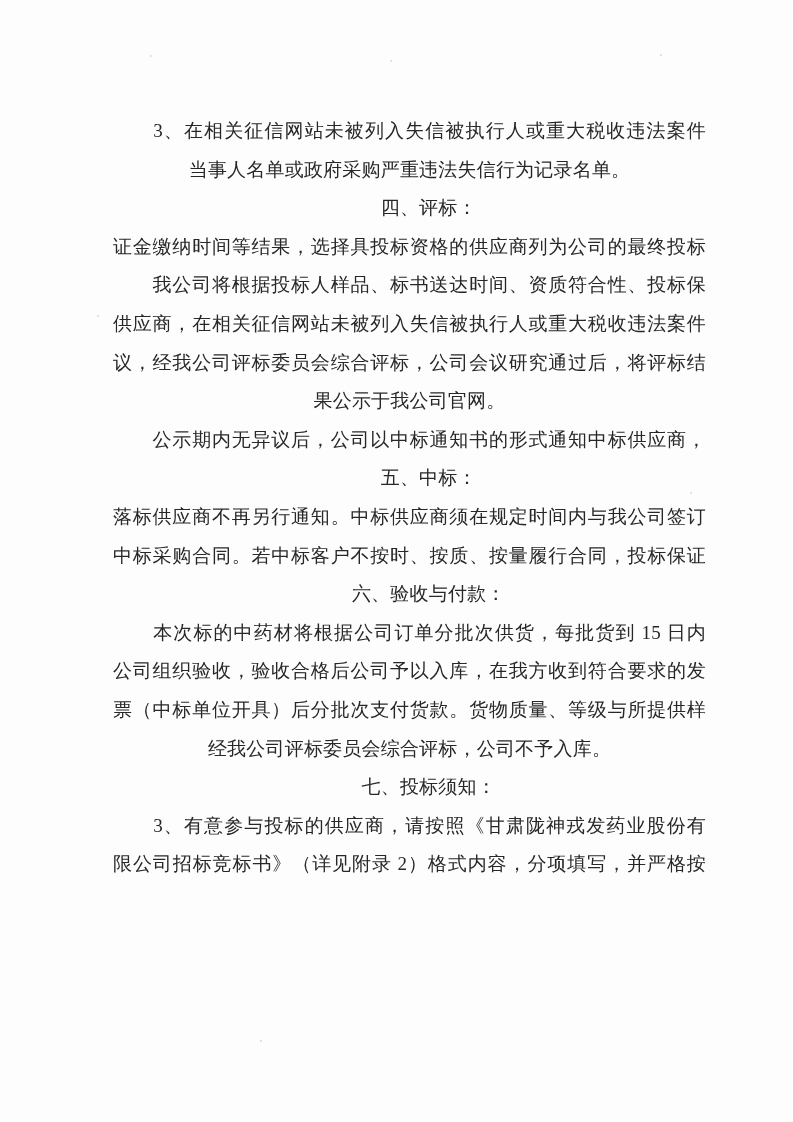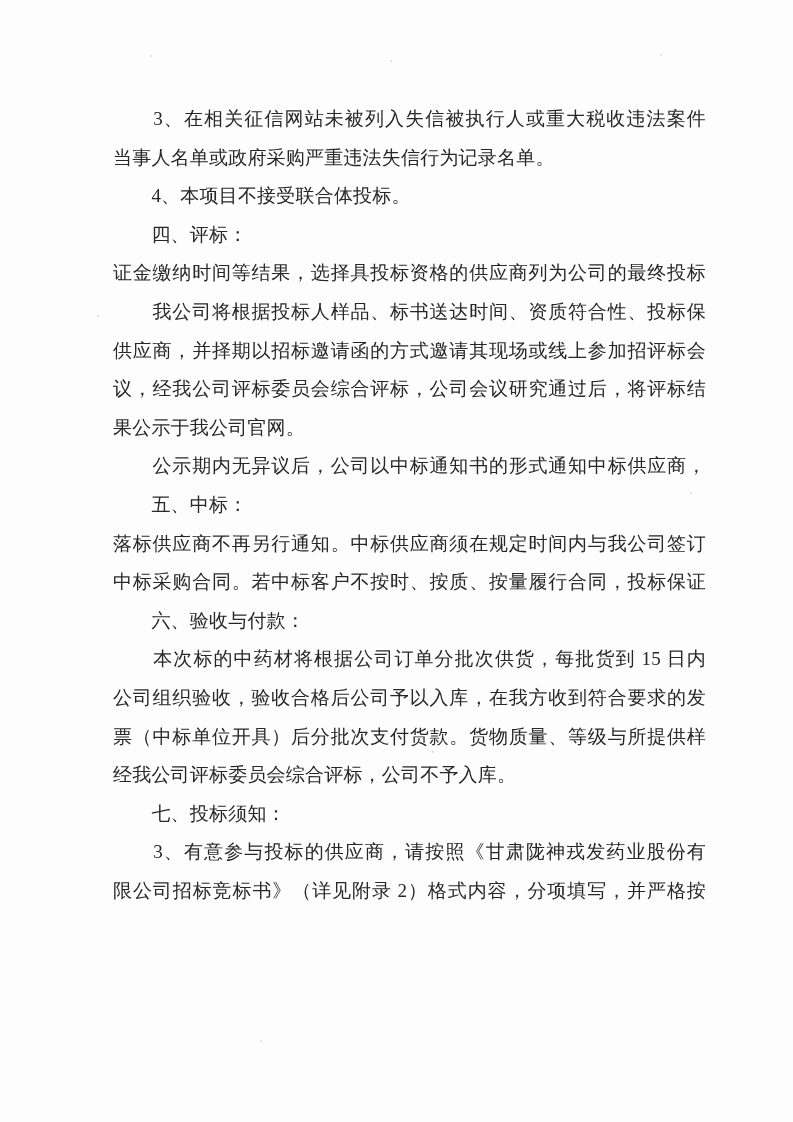--- a/index.html
+++ b/index.html
@@ -11,31 +11,31 @@
     position: relative;
     width: 793px;
     height: 1122px;
     background: #fdfdfd;
     overflow: hidden;
     font-family: "Liberation Serif", "DejaVu Serif", serif;
   }
   .text-block {
     position: absolute;
     left: 113px;
-    top: 100px;
+    top: 112px;
     width: 593px;
   }
   .line {
     font-size: 19px;
     color: #272727;
     height: 38.6px;
     line-height: 38.6px;
     white-space: normal;
     letter-spacing: 0.2px;
-    text-align: left;
+    text-align: center;
   }
   .line.fill {
     text-align: justify;
     text-align-last: justify;
   }
   .speck {
     position: absolute;
     width: 2px;
     height: 2px;
     border-radius: 50%;
@@ -51,25 +51,24 @@
   <div class="speck" style="left:390px; top:60px;"></div>
   <div class="speck" style="left:660px; top:54px;"></div>
   <div class="speck" style="left:97px;  top:315px;"></div>
   <div class="speck" style="left:690px; top:492px;"></div>
   <div class="speck" style="left:432px; top:751px;"></div>
   <div class="speck" style="left:260px; top:1040px;"></div>
 
   <div class="text-block">
     <div class="line fill">　　3、在相关征信网站未被列入失信被执行人或重大税收违法案件</div>
     <div class="line">当事人名单或政府采购严重违法失信行为记录名单。</div>
-    <div class="line">　　4、本项目不接受联合体投标。</div>
     <div class="line">　　四、评标：</div>
     <div class="line fill">证金缴纳时间等结果，选择具投标资格的供应商列为公司的最终投标</div>
     <div class="line fill">　　我公司将根据投标人样品、标书送达时间、资质符合性、投标保</div>
-    <div class="line fill">供应商，并择期以招标邀请函的方式邀请其现场或线上参加招评标会</div>
+    <div class="line fill">供应商，在相关征信网站未被列入失信被执行人或重大税收违法案件</div>
     <div class="line fill">议，经我公司评标委员会综合评标，公司会议研究通过后，将评标结</div>
     <div class="line">果公示于我公司官网。</div>
     <div class="line fill">　　公示期内无异议后，公司以中标通知书的形式通知中标供应商，</div>
     <div class="line">　　五、中标：</div>
     <div class="line fill">落标供应商不再另行通知。中标供应商须在规定时间内与我公司签订</div>
     <div class="line fill">中标采购合同。若中标客户不按时、按质、按量履行合同，投标保证</div>
     <div class="line">　　六、验收与付款：</div>
     <div class="line fill">　　本次标的中药材将根据公司订单分批次供货，每批货到 15 日内</div>
     <div class="line fill">公司组织验收，验收合格后公司予以入库，在我方收到符合要求的发</div>
     <div class="line fill">票（中标单位开具）后分批次支付货款。货物质量、等级与所提供样</div>

